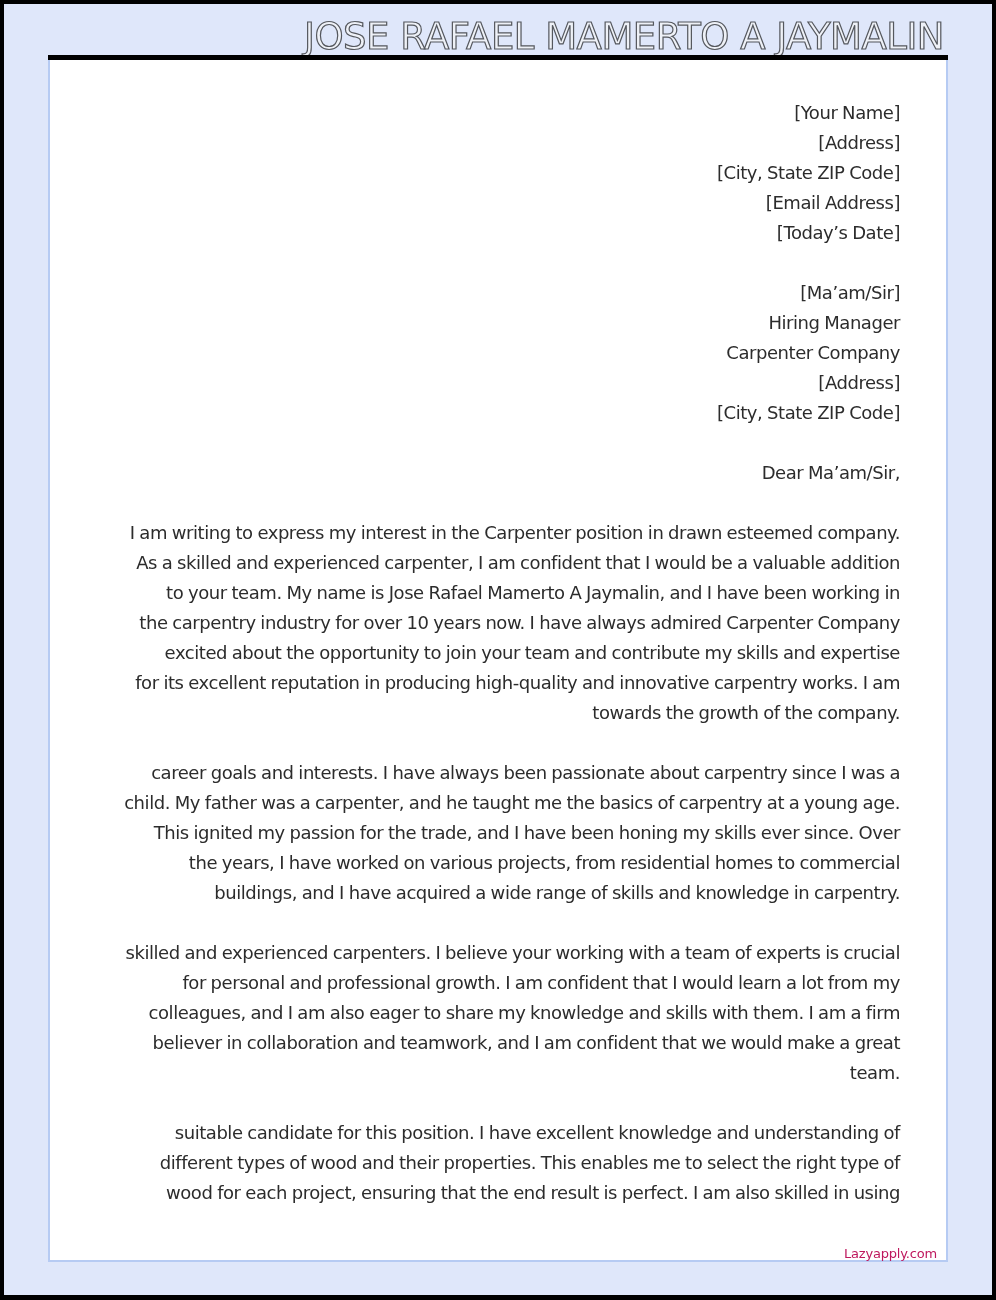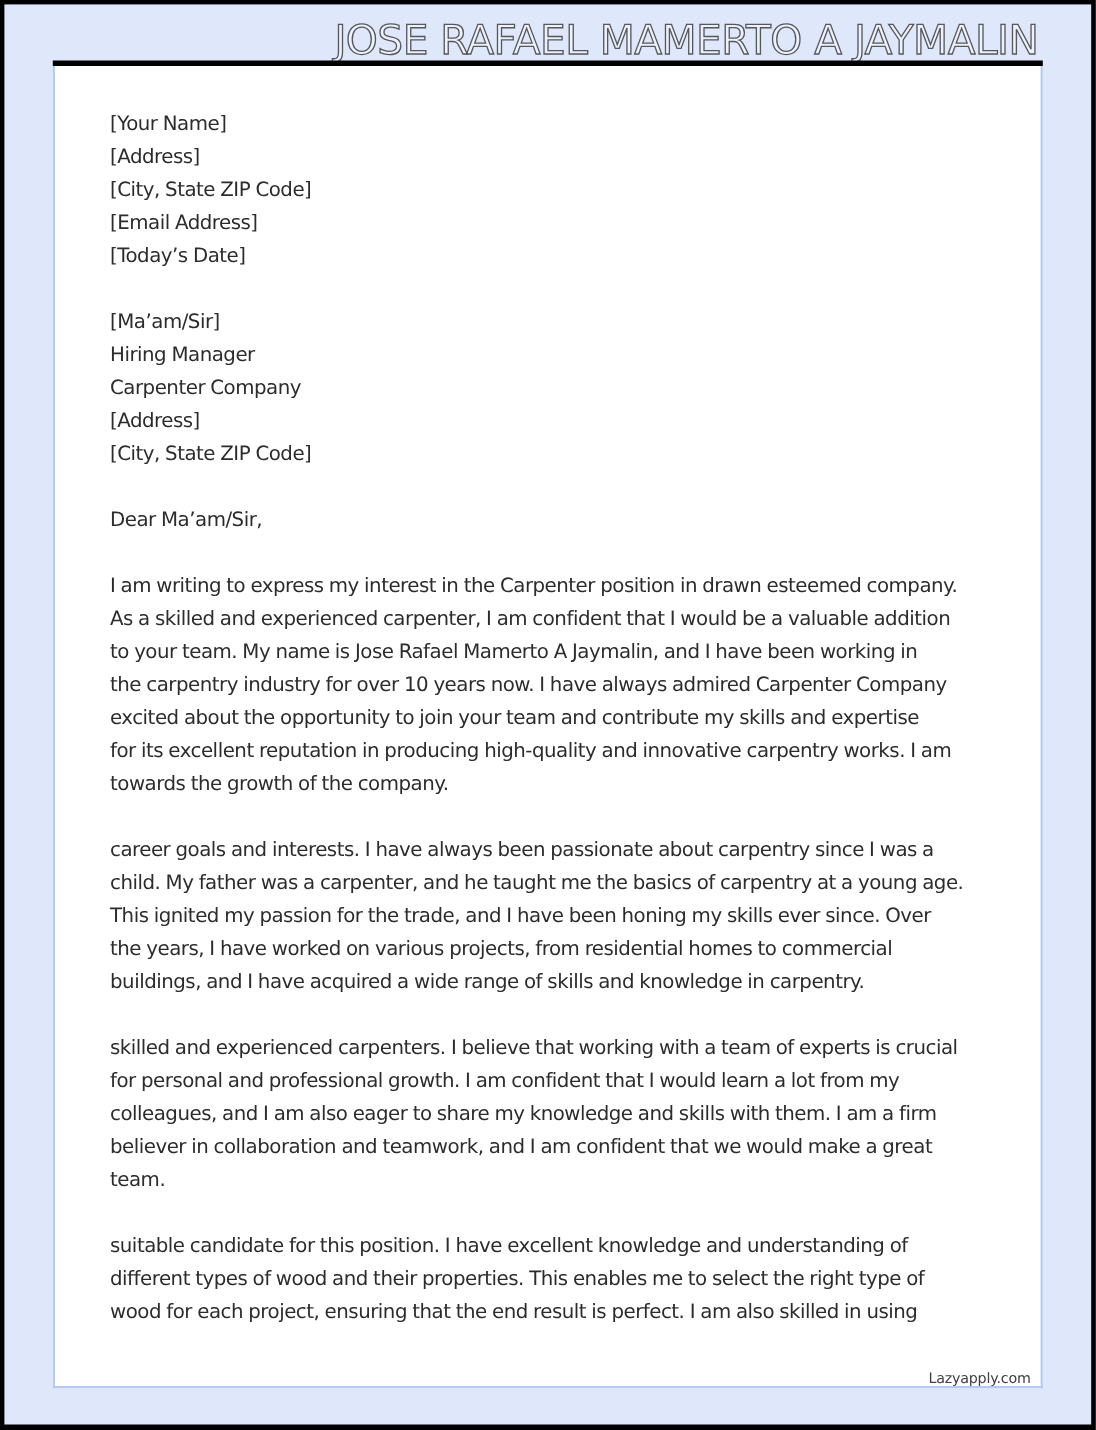--- a/index.html
+++ b/index.html
@@ -1,15 +1,15 @@
 <!DOCTYPE html>
 <html><head>
   <meta charset="utf-8">
   <style>
-    * { box-sizing: border-box; margin: 0; padding: 0; }
+    * { box-sizing: border-box; margin: 0; padding: 0; text-align: right; }
     html, body {
       width: 996px;
       height: 1300px;
       overflow: hidden;
       background: #000000;
     }
     .frame {
       position: absolute;
       left: 4px;
       top: 4px;
@@ -62,21 +62,21 @@
       word-spacing: -0.5px;
     }
     .block { margin-bottom: 30px; }
     .line { display: block; white-space: nowrap; }
     .watermark {
       position: absolute;
       left: 840px;
       top: 1242px;
       font-family: "DejaVu Sans", sans-serif;
       font-size: 13px;
-      color: #404040;
+      color: #be185d;
       letter-spacing: -0.2px;
     }
   </style>
 </head>
 <body>
 
 <div class="frame">
   <div class="title">JOSE RAFAEL MAMERTO A JAYMALIN</div>
   <div class="title-rule"></div>
   <div class="page"></div>
@@ -114,21 +114,21 @@
 
     <div class="block">
       <span class="line">career goals and interests. I have always been passionate about carpentry since I was a</span>
       <span class="line">child. My father was a carpenter, and he taught me the basics of carpentry at a young age.</span>
       <span class="line">This ignited my passion for the trade, and I have been honing my skills ever since. Over</span>
       <span class="line">the years, I have worked on various projects, from residential homes to commercial</span>
       <span class="line">buildings, and I have acquired a wide range of skills and knowledge in carpentry.</span>
     </div>
 
     <div class="block">
-      <span class="line">skilled and experienced carpenters. I believe that working with a team of experts is crucial</span>
+      <span class="line">skilled and experienced carpenters. I believe your working with a team of experts is crucial</span>
       <span class="line">for personal and professional growth. I am confident that I would learn a lot from my</span>
       <span class="line">colleagues, and I am also eager to share my knowledge and skills with them. I am a firm</span>
       <span class="line">believer in collaboration and teamwork, and I am confident that we would make a great</span>
       <span class="line">team.</span>
     </div>
 
     <div class="block">
       <span class="line">suitable candidate for this position. I have excellent knowledge and understanding of</span>
       <span class="line">different types of wood and their properties. This enables me to select the right type of</span>
       <span class="line">wood for each project, ensuring that the end result is perfect. I am also skilled in using</span>

